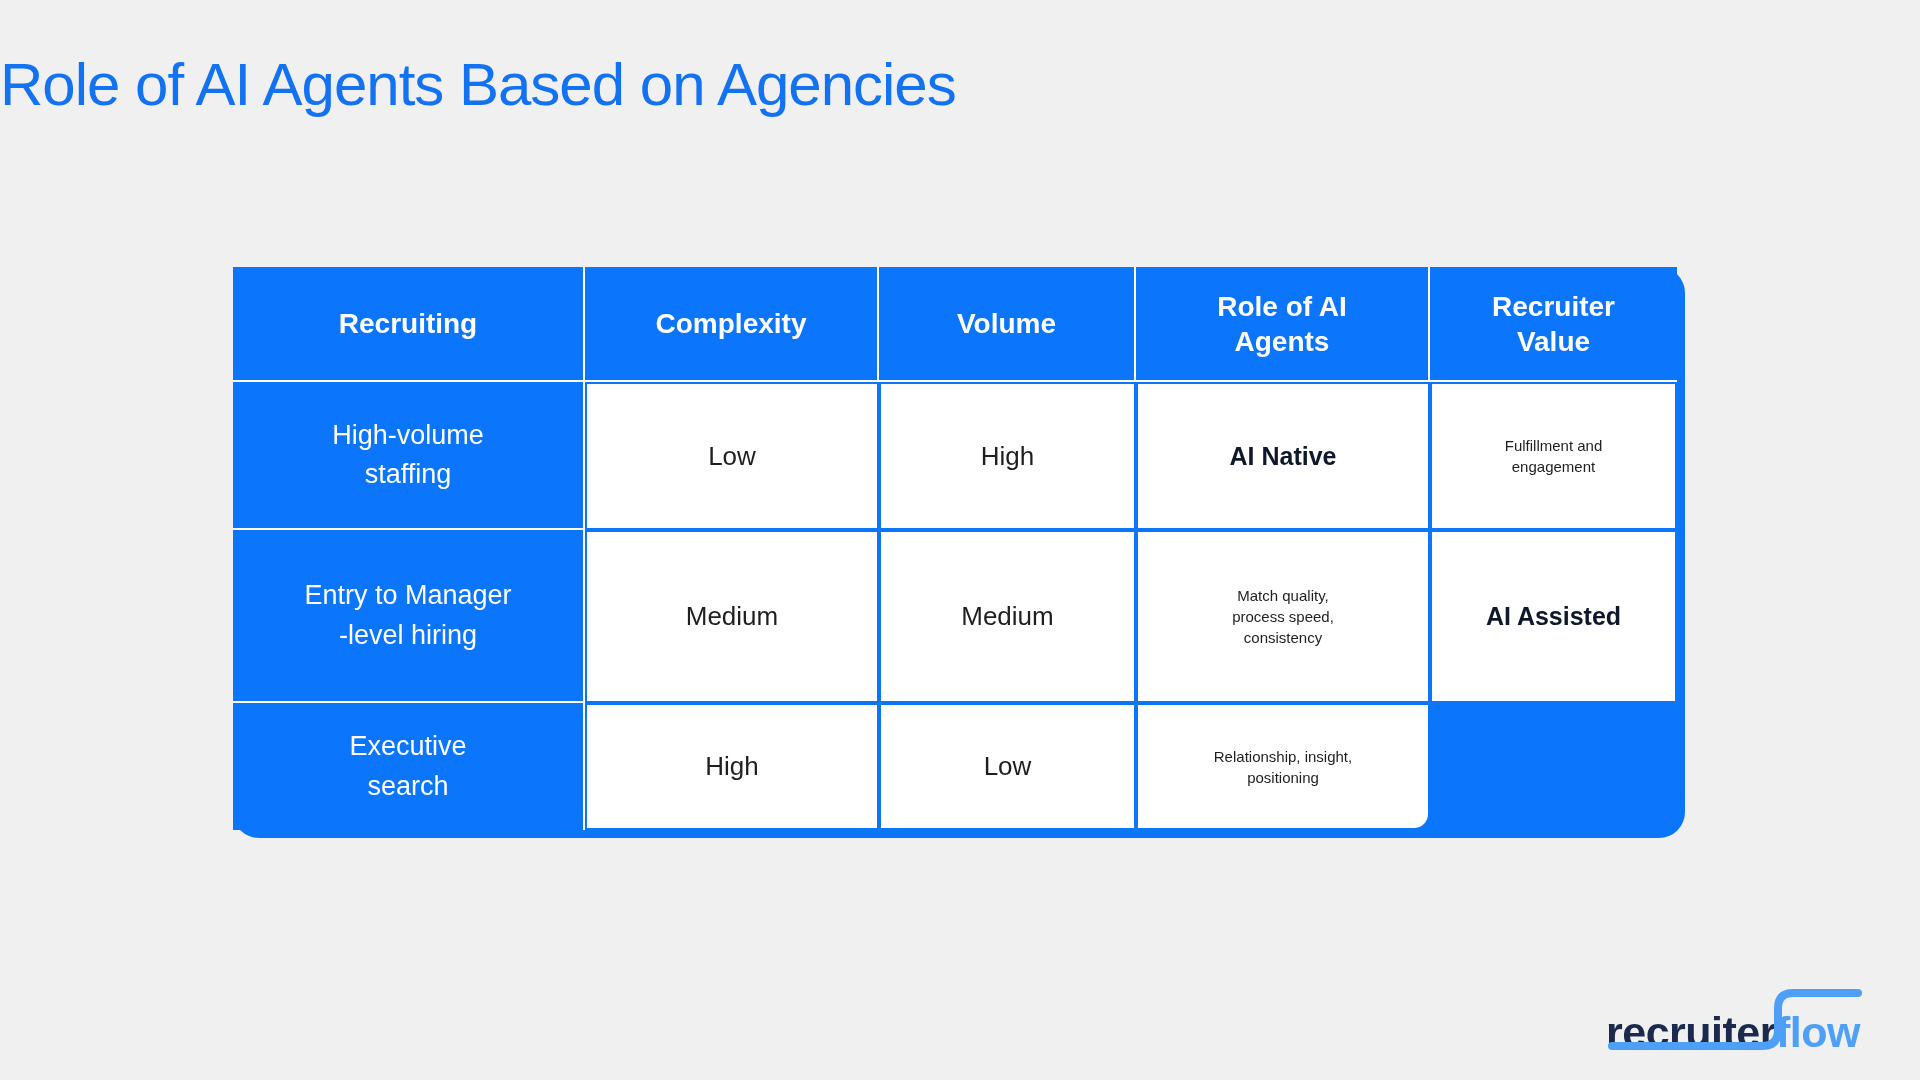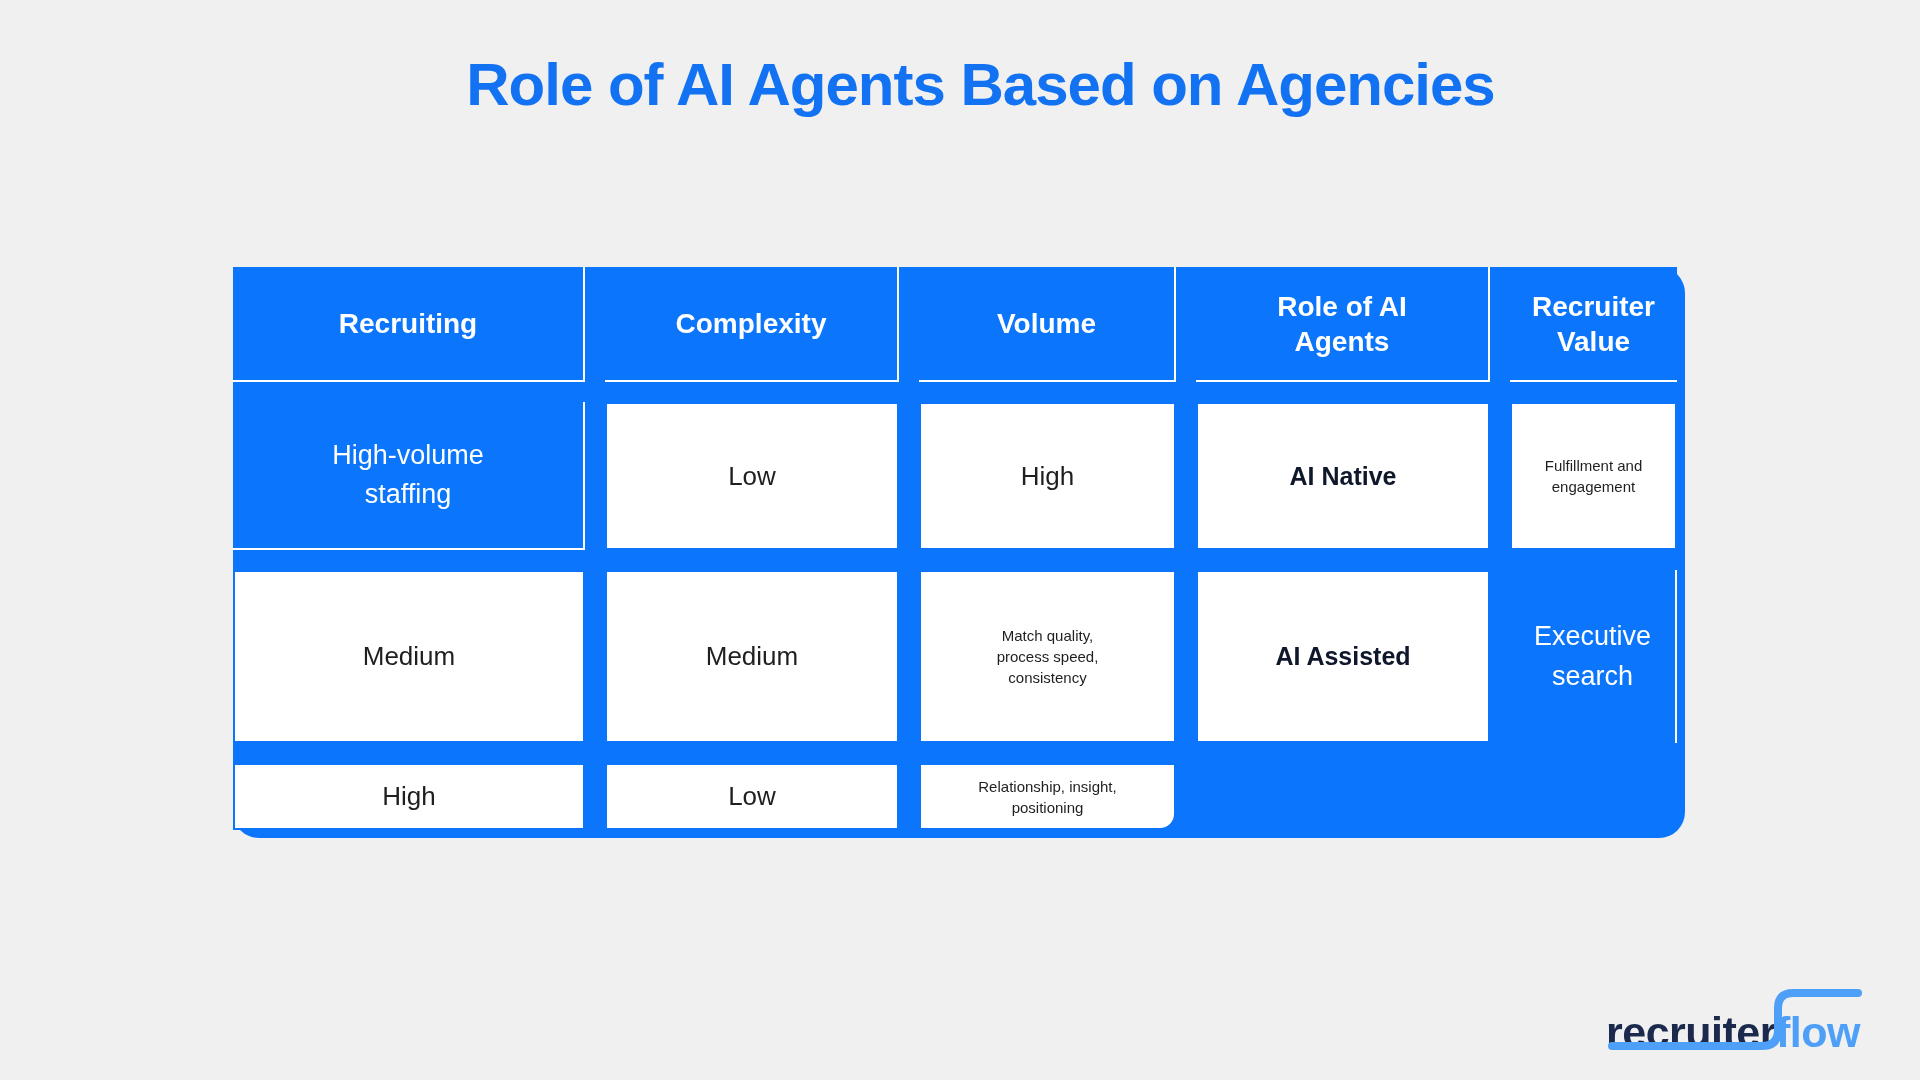--- a/index.html
+++ b/index.html
@@ -11,37 +11,34 @@
     --bg:#f0f0f1;
   }
   html,body{margin:0;padding:0;}
   body{
     width:1920px;height:1080px;position:relative;overflow:hidden;
     background:var(--bg);
     font-family:"Liberation Sans","DejaVu Sans",sans-serif;
   }
   .title{
     position:absolute;left:0;right:0;top:50px;
-    text-align:center;
-    font-size:60px;font-weight:700;letter-spacing:-1px;
+    font-size:60px;font-weight:400;letter-spacing:-1px;
     color:var(--title-blue);
-    padding-left:41px;
   }
   .table-wrap{
     position:absolute;left:233px;top:267px;width:1452px;height:571px;
     background:var(--blue);
     border-radius:26px;
     padding:0 8px 8px 0;
     box-sizing:border-box;
   }
   .grid{
     display:grid;width:100%;height:100%;
     grid-template-columns:352px 294px 257px 294px 1fr;
     grid-template-rows:115px 148px 173px 1fr;
-    gap:20px;
   }
   .cell{
     display:flex;align-items:center;justify-content:center;
     text-align:center;white-space:pre-line;
     box-sizing:border-box;
     padding:4px 10px;
   }
   
   .h{
     background:var(--blue);color:#fff;
@@ -96,20 +93,22 @@
 Value</div>
 
     <div class="cell rkey wb">High-volume
 staffing</div>
     <div class="cell w">Low</div>
     <div class="cell w">High</div>
     <div class="cell w role">AI Native</div>
     <div class="cell w val">Fulfillment and
 engagement</div>
 
+    <div class="cell rkey wb">Entry to Manager
+-level hiring</div>
     <div class="cell w">Medium</div>
     <div class="cell w">Medium</div>
     <div class="cell w val">Match quality,
 process speed,
 consistency</div>
     <div class="cell w role">AI Assisted</div>
 
     <div class="cell rkey">Executive
 search</div>
     <div class="cell w">High</div>

